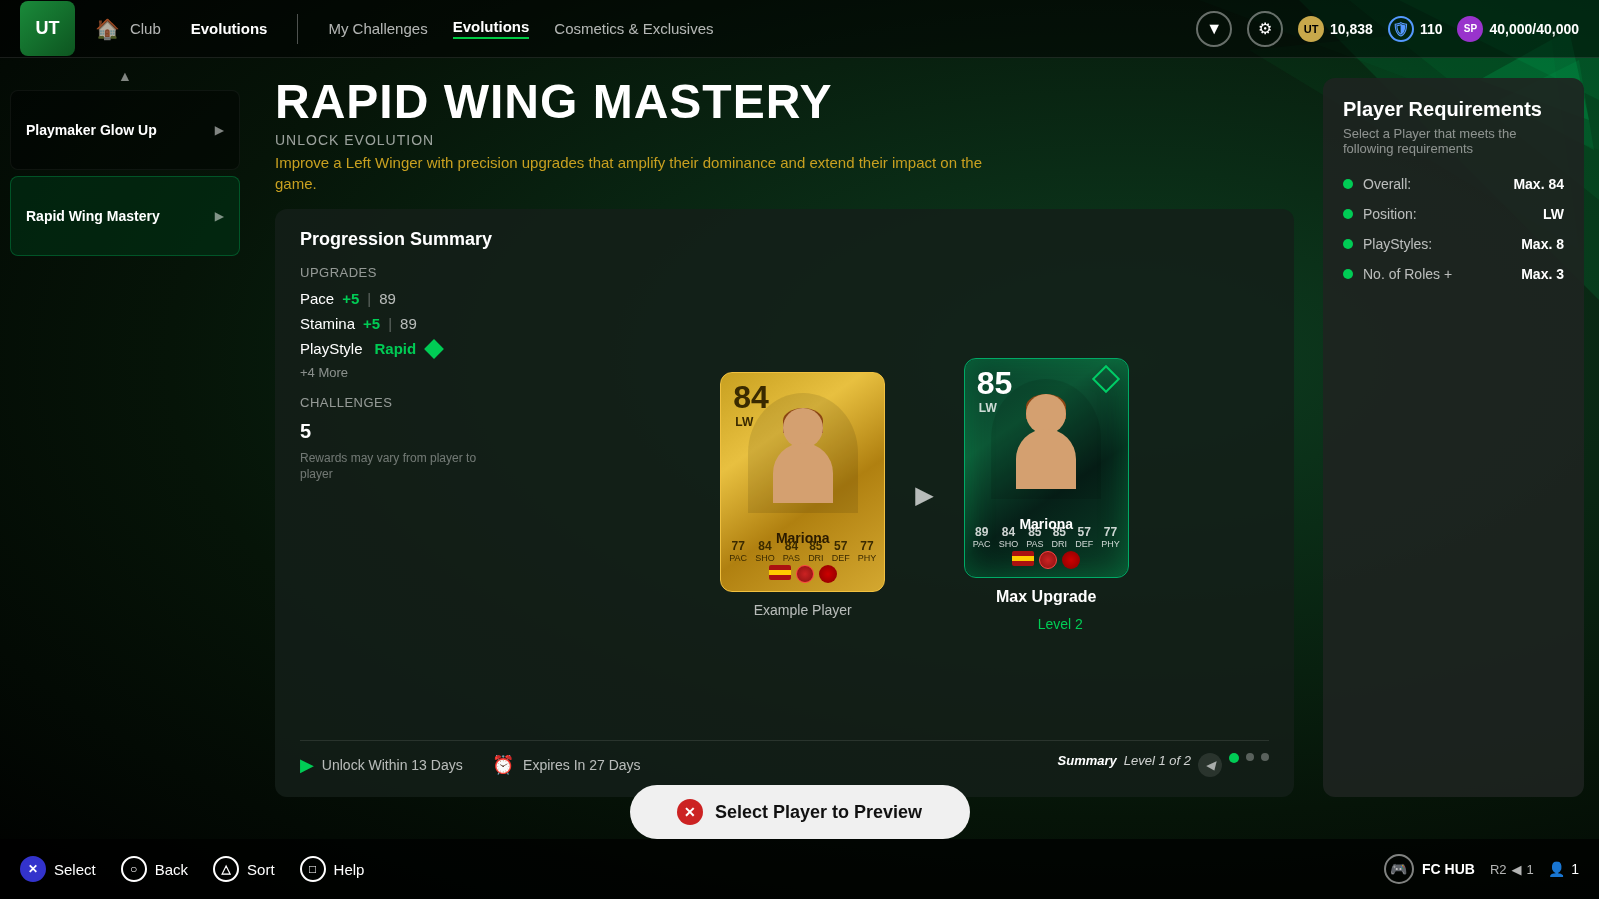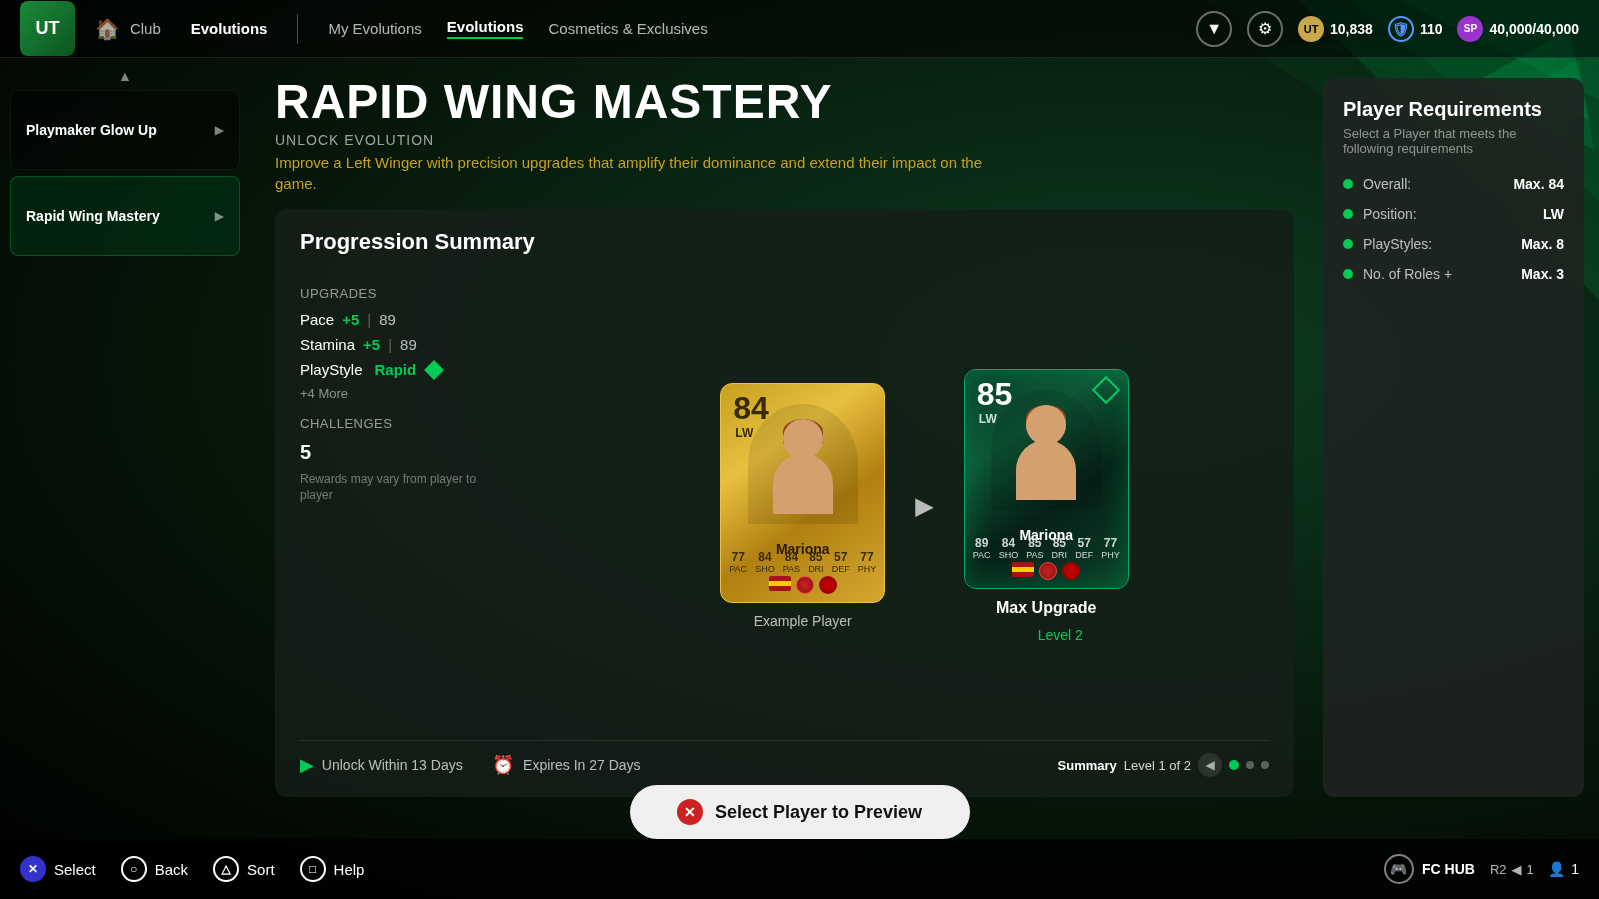--- a/index.html
+++ b/index.html
@@ -223,24 +223,24 @@
     .progression-card {
       background: rgba(20,30,25,0.85);
       border-radius: 12px;
       padding: 20px 25px;
       flex: 1;
       display: flex;
       flex-direction: column;
       position: relative;
     }
     .progression-title {
-      font-size: 22px;
-      font-weight: bold;
-      color: #fff;
-      margin-bottom: 31px;
+      font-size: 18px;
+      font-weight: bold;
+      color: #fff;
+      margin-bottom: 15px;
     }
     .progression-body {
       display: flex;
       gap: 20px;
       flex: 1;
     }
     .progression-stats {
       width: 260px;
       flex-shrink: 0;
     }
@@ -482,24 +482,24 @@
       font-size: 14px;
       color: rgba(255,255,255,0.7);
     }
     .info-icon {
       font-size: 18px;
       color: #00cc55;
     }
     .summary-nav {
       margin-left: auto;
       display: flex;
-      align-items: center;
       gap: 7px;
       font-size: 13px;
       color: rgba(255,255,255,0.6);
+      font-style: italic;
     }
     .summary-label { color: #fff; font-weight: bold; }
     .level-progress { color: rgba(255,255,255,0.8); font-size: 13px; }
     .nav-dot-active {
       width: 10px; height: 10px;
       background: #00cc55;
       border-radius: 50%;
     }
     .nav-dot {
       width: 8px; height: 8px;
@@ -712,21 +712,21 @@
       <span class="club-icon">🏠</span>
       <span>Club</span>
     </div>
     <div class="nav-item active">
       <span>Evolutions</span>
     </div>
 
     <div class="nav-separator"></div>
 
     <div class="nav-subitems">
-      <div class="nav-subitem">My Evolutions</div>
+      <div class="nav-subitem">My Challenges</div>
       <div class="nav-subitem active">Evolutions</div>
       <div class="nav-subitem">Cosmetics &amp; Exclusives</div>
     </div>
   </div>
 
   <div class="nav-right">
     <div class="nav-icon-btn">▼</div>
     <div class="nav-icon-btn">⚙</div>
 
     <div class="currency-item">

